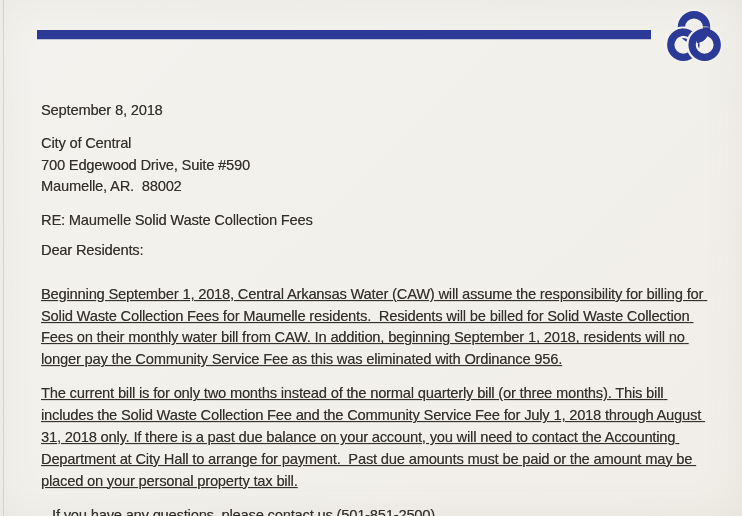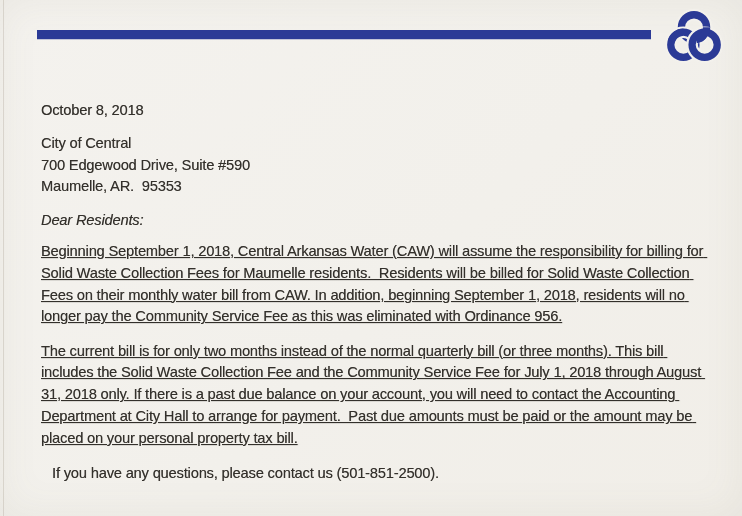--- a/index.html
+++ b/index.html
@@ -55,21 +55,21 @@
     letter-spacing: -0.15px;
     text-shadow: 0.25px 0.25px 0 rgba(51,48,43,0.55);
   }
   .doc p {
     margin: 0 0 11px 0;
     white-space: pre-wrap;
   }
   .doc .address-block p { margin: 0; }
   .doc .address-block { margin-bottom: 12px; }
   .doc .subject { margin-top: 1px; margin-bottom: 8px; }
-  .doc .salutation { margin-bottom: 9px; font-style: italic; }
+  .doc .salutation { margin-bottom: 22px; }
   .doc .body-para { margin-bottom: 12.5px; text-decoration: underline; }
   .doc .closing { margin-top: 13px; margin-left: 11px; }
 </style>
 </head>
 <body>
 
 <div class="page">
 
   <div class="scan-edge"></div>
 
@@ -86,28 +86,29 @@
       <circle class="b" cx="43" cy="39" r="13"></circle>
 
       <circle class="b" cx="32" cy="21" r="13" pathLength="100" stroke-dasharray="22 78" stroke-dashoffset="0"></circle>
 
       <circle class="b" cx="21" cy="39" r="13" pathLength="100" stroke-dasharray="20 80" stroke-dashoffset="-55"></circle>
     </svg>
   </div>
 
   <div class="doc">
 
-    <p class="date">October 8, 2018</p>
+    <p class="date">September 8, 2018</p>
 
     <div class="address-block">
       <p>City of Central</p>
       <p>700 Edgewood Drive, Suite #590</p>
-      <p>Maumelle, AR.  95353</p>
+      <p>Maumelle, AR.  88002</p>
     </div>
 
+    <p class="subject">RE: Maumelle Solid Waste Collection Fees</p>
 
     <p class="salutation">Dear Residents:</p>
 
     <p class="body-para">Beginning September 1, 2018, Central Arkansas Water (CAW) will assume the responsibility for billing for Solid Waste Collection Fees for Maumelle residents.  Residents will be billed for Solid Waste Collection Fees on their monthly water bill from CAW. In addition, beginning September 1, 2018, residents will no longer pay the Community Service Fee as this was eliminated with Ordinance 956.</p>
 
     <p class="body-para">The current bill is for only two months instead of the normal quarterly bill (or three months). This bill includes the Solid Waste Collection Fee and the Community Service Fee for July 1, 2018 through August 31, 2018 only. If there is a past due balance on your account, you will need to contact the Accounting Department at City Hall to arrange for payment.  Past due amounts must be paid or the amount may be placed on your personal property tax bill.</p>
 
     <p class="closing">If you have any questions, please contact us (501-851-2500).</p>
 
   </div>

